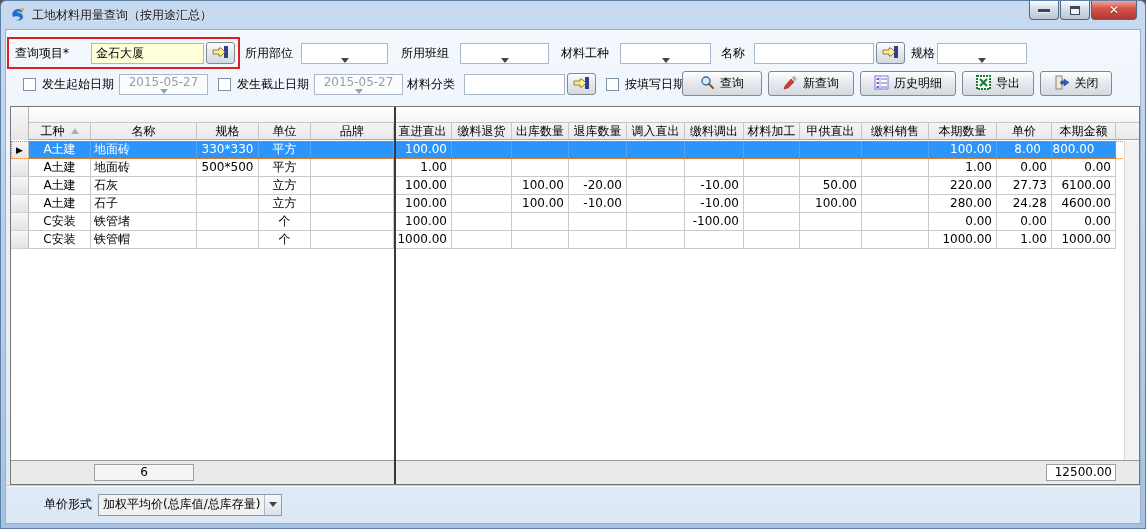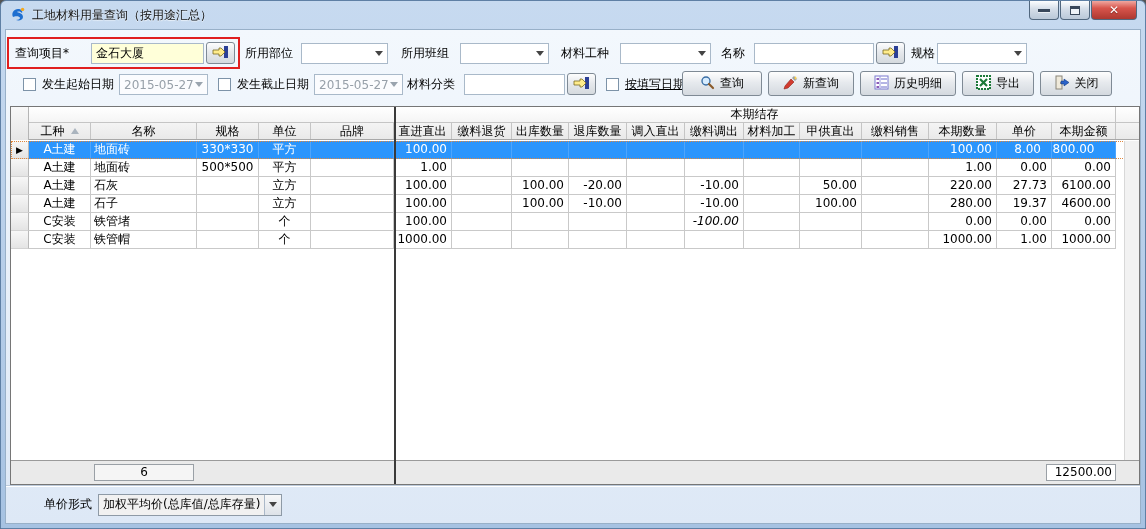--- a/index.html
+++ b/index.html
@@ -15,21 +15,21 @@
   .winbtn.close{width:46px;background:linear-gradient(#f0a8a0,#d8554c 40%,#ad3830);color:#fff;}
   .g-min{width:12px;height:3px;background:#38475a;box-shadow:0 1px 0 rgba(255,255,255,.6);}
   .g-restore{width:10px;height:9px;border:1px solid #38475a;border-top:3px solid #38475a;background:#eef3f8;}
   .g-close{color:#fff;font-weight:bold;font-size:12px;text-shadow:0 1px 1px #7d241e;}
   
   .client{position:absolute;left:4px;right:4px;top:28px;bottom:4px;background:linear-gradient(#f3f8fd,#dde8f6);
     border:1px solid #98b0c8;}
   .lbl{position:absolute;height:21px;line-height:21px;color:#000;white-space:nowrap;}
   .tb-input{position:absolute;height:21px;border:1px solid #a9b9c9;background:#fff;padding:0 4px;line-height:19px;overflow:hidden;white-space:nowrap;}
   .tb-input.yellow{background:#ffffd9;}
-  .combo{position:absolute;height:21px;border:1px solid #a9b9c9;background:#fff;display:flex;align-items:center;padding:0 4px;}
+  .combo{position:absolute;height:21px;border:1px solid #a9b9c9;background:#fff;display:flex;align-items:center;padding:0 4px;flex-direction:column;}
   .combo .val{flex:1;overflow:hidden;white-space:nowrap;}
   .tri{width:0;height:0;border-left:4px solid transparent;border-right:4px solid transparent;border-top:5px solid #444;}
   .combo.disabled{background:#fbfcfe;color:#97a0a9;}
   .combo.disabled .tri{border-top-color:#9aa4ae;}
   .picker{position:absolute;width:29px;height:22px;border:1px solid #7f8a95;border-radius:3px;
     background:linear-gradient(#fdfdfd,#e6e9ed 45%,#d5dade);display:flex;align-items:center;justify-content:center;cursor:pointer;}
   .cbx{position:absolute;width:13px;height:13px;border:1px solid #7d93a8;background:#fff;}
   .btn{position:absolute;height:25px;display:flex;align-items:center;justify-content:center;gap:5px;padding:0 6px;
     border:1px solid #7f8a95;border-radius:3px;background:linear-gradient(#fefefe,#e7eaee 45%,#d4d9df);cursor:pointer;white-space:nowrap;}
   .redbox{position:absolute;border:2px solid #e01f1f;pointer-events:none;}
@@ -160,21 +160,21 @@
     <div class="picker" style="left:561px;top:43px;">
       <span>
         <svg width="17" height="14" viewBox="0 0 17 14">
             <rect x="12" y="1" width="4" height="12" fill="#2b3f95"></rect>
             <path d="M1 8 h6 v2 h2 l4 -4 -4 -4 h-2 v2 h-6 z" transform="translate(0,1)" fill="#ffec8b" stroke="#7a6a22" stroke-width="0.8"></path>
           </svg>
       </span>
     </div>
 
     <div class="cbx" style="left:600px;top:48px;"></div>
-    <div class="lbl" style="left:619px;top:44px;text-decoration:underline;">按填写日期</div>
+    <div class="lbl" style="left:619px;top:44px;">按填写日期</div>
 
     <div class="btn" style="left:676px;top:41px;width:80px;">
       <span>
         <svg width="15" height="15" viewBox="0 0 15 15">
             <circle cx="6" cy="6" r="4" fill="#d6ecff" stroke="#3a6ea5" stroke-width="1.4"></circle>
             <line x1="9" y1="9" x2="13" y2="13" stroke="#8a5a2a" stroke-width="2.2" stroke-linecap="round"></line>
           </svg>
       </span>
       <span>查询</span>
     </div>
@@ -222,21 +222,20 @@
       </span>
       <span>关闭</span>
     </div>
 
     <div class="grid">
       <div class="g-header">
         <div class="g-corner"></div>
         <div class="g-hright">
           <div class="g-grouprow">
               <div class="g-groupcell" style="width: 365px; margin-top: 24px;">材料基本信息</div>
-              <div class="g-groupcell" style="width: 722px;">本期结存</div>
             </div>
           <div class="g-colrow">
               <div class="g-colcell" style="width: 62px;">
                 <span>工种</span>
                 <span class="sortmark"></span>
               </div>
               <div class="g-colcell" style="width: 106px;">
                 <span>名称</span>
               </div>
               <div class="g-colcell" style="width: 62px;">
@@ -358,36 +357,36 @@
             <div class="g-cell" style="width: 58px; text-align: right; padding-right: 4px;">100.00</div>
             <div class="g-cell" style="width: 60px; text-align: right; padding-right: 4px;"></div>
             <div class="g-cell" style="width: 57px; text-align: right; padding-right: 4px;">100.00</div>
             <div class="g-cell" style="width: 58px; text-align: right; padding-right: 4px;">-10.00</div>
             <div class="g-cell" style="width: 58px; text-align: right; padding-right: 4px;"></div>
             <div class="g-cell" style="width: 59px; text-align: right; padding-right: 4px;">-10.00</div>
             <div class="g-cell" style="width: 56px; text-align: right; padding-right: 4px;"></div>
             <div class="g-cell" style="width: 62px; text-align: right; padding-right: 4px;">100.00</div>
             <div class="g-cell" style="width: 67px; text-align: right; padding-right: 4px;"></div>
             <div class="g-cell" style="width: 68px; text-align: right; padding-right: 4px;">280.00</div>
-            <div class="g-cell" style="width: 55px; text-align: right; padding-right: 4px;">19.37</div>
+            <div class="g-cell" style="width: 55px; text-align: right; padding-right: 4px;">24.28</div>
             <div class="g-cell" style="width: 64px; text-align: right; padding-right: 4px;">4600.00</div>
           </div>
           <div class="g-row">
             <div class="g-selcell"></div>
             <div class="g-cell" style="width: 62px; text-align: center;">C安装</div>
             <div class="g-cell" style="width: 106px; text-align: left; padding-left: 3px;">铁管堵</div>
             <div class="g-cell" style="width: 62px; text-align: center;"></div>
             <div class="g-cell" style="width: 52px; text-align: center;">个</div>
             <div class="g-cell" style="width: 83px; text-align: left; padding-left: 3px;"></div>
             <div class="g-cell" style="width: 58px; text-align: right; padding-right: 4px;">100.00</div>
             <div class="g-cell" style="width: 60px; text-align: right; padding-right: 4px;"></div>
             <div class="g-cell" style="width: 57px; text-align: right; padding-right: 4px;"></div>
             <div class="g-cell" style="width: 58px; text-align: right; padding-right: 4px;"></div>
             <div class="g-cell" style="width: 58px; text-align: right; padding-right: 4px;"></div>
-            <div class="g-cell" style="width: 59px; text-align: right; padding-right: 4px; font-style: italic;">-100.00</div>
+            <div class="g-cell" style="width: 59px; text-align: right; padding-right: 4px;">-100.00</div>
             <div class="g-cell" style="width: 56px; text-align: right; padding-right: 4px;"></div>
             <div class="g-cell" style="width: 62px; text-align: right; padding-right: 4px;"></div>
             <div class="g-cell" style="width: 67px; text-align: right; padding-right: 4px;"></div>
             <div class="g-cell" style="width: 68px; text-align: right; padding-right: 4px;">0.00</div>
             <div class="g-cell" style="width: 55px; text-align: right; padding-right: 4px;">0.00</div>
             <div class="g-cell" style="width: 64px; text-align: right; padding-right: 4px;">0.00</div>
           </div>
           <div class="g-row">
             <div class="g-selcell"></div>
             <div class="g-cell" style="width: 62px; text-align: center;">C安装</div>

